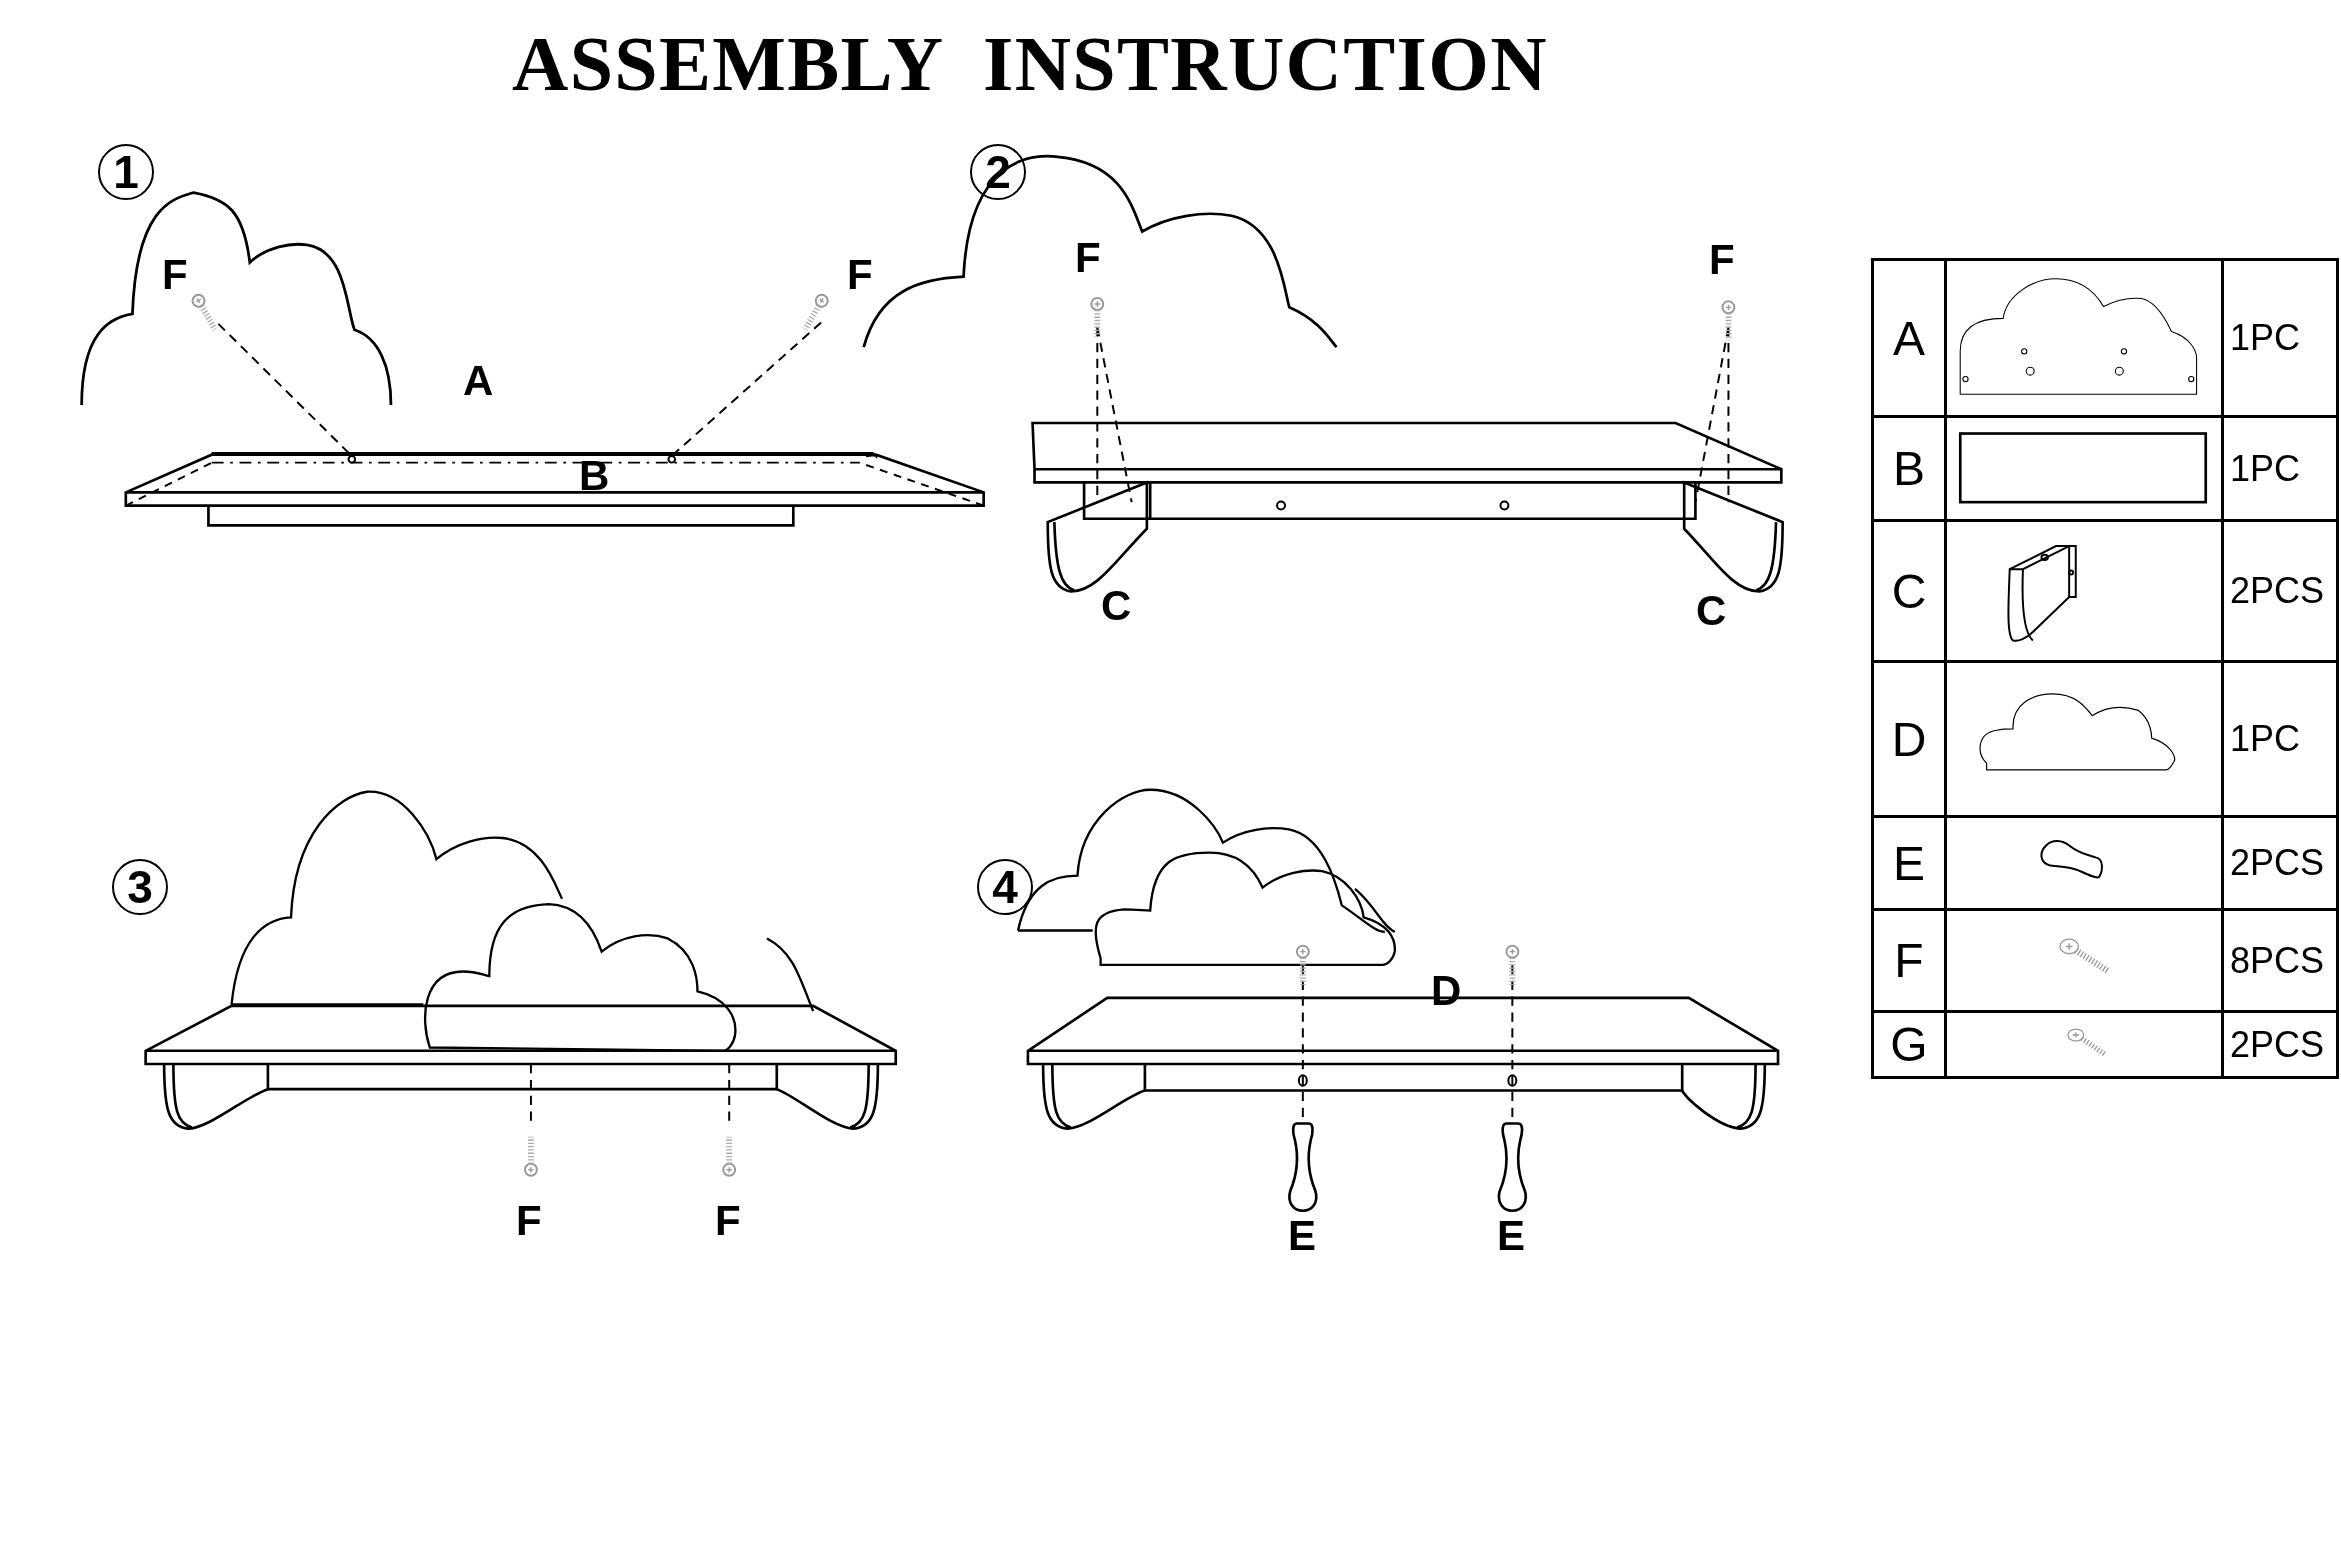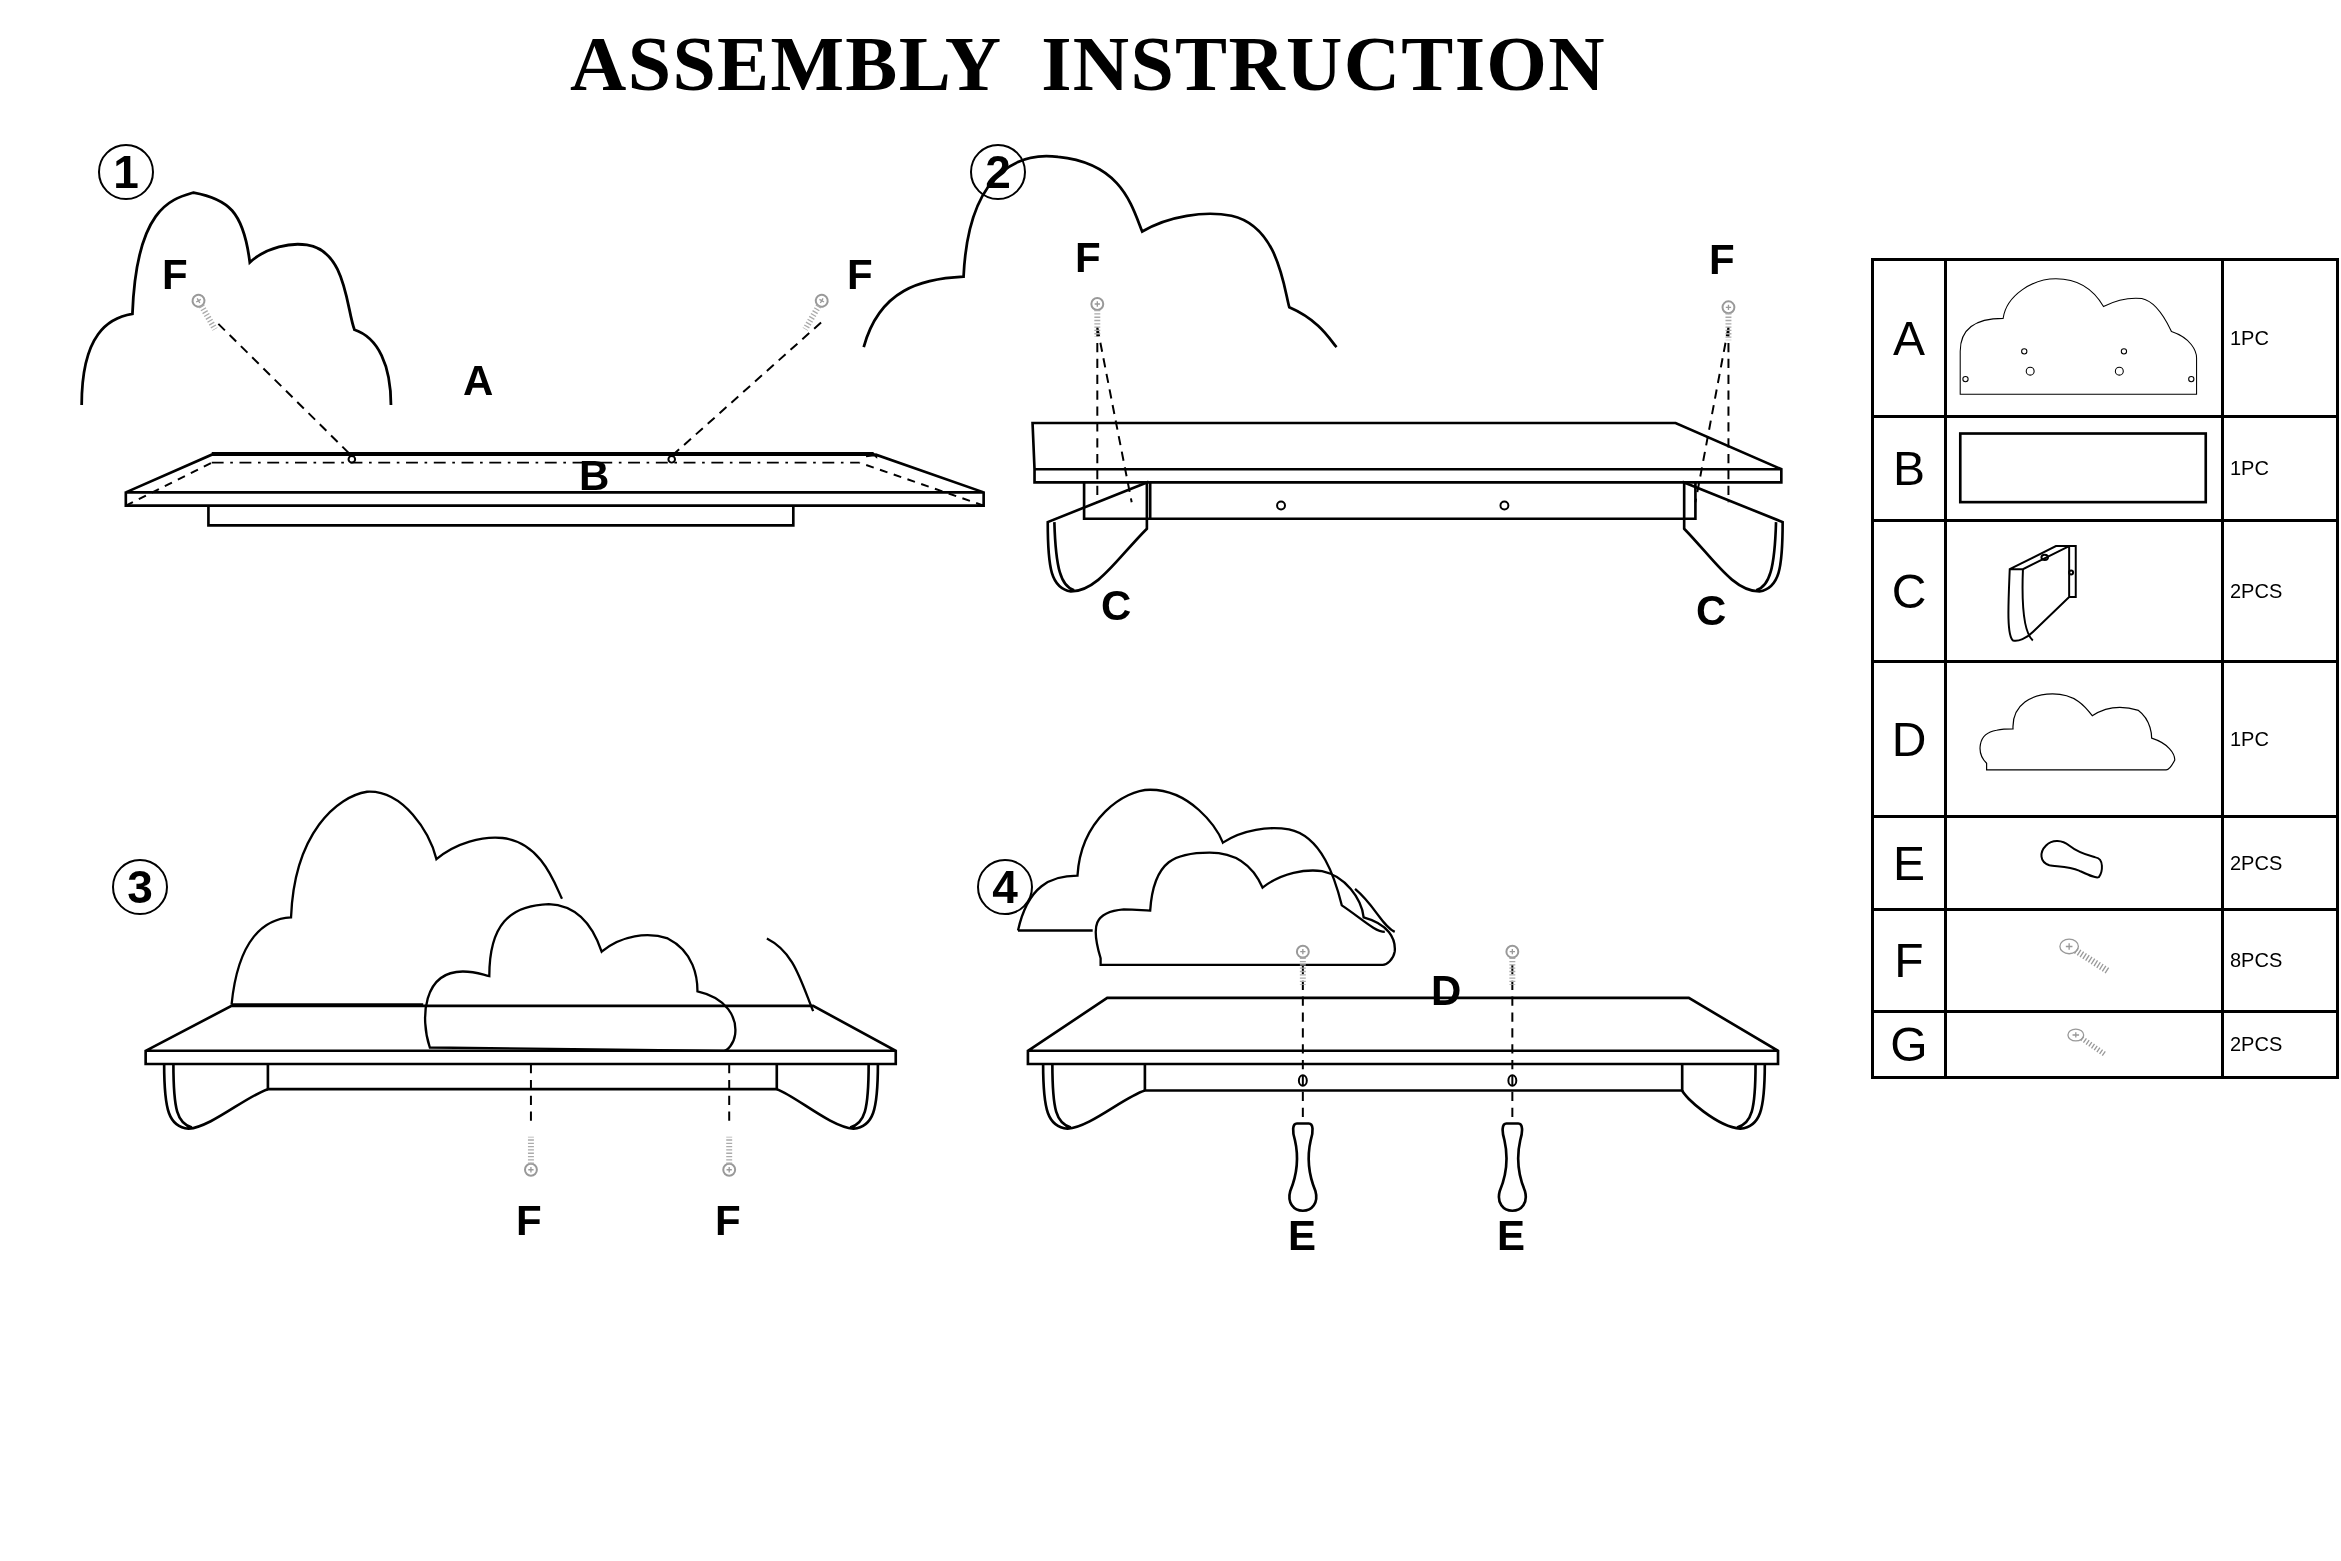--- a/index.html
+++ b/index.html
@@ -1,25 +1,25 @@
 <!DOCTYPE html>
 <html style="font-size:10.6px"><head>
 <meta charset="utf-8">
 <style>
   html,body{margin:0;padding:0;background:#fff;}
   body{width:2342px;height:1561px;position:relative;overflow:hidden;font-family:"Liberation Sans",sans-serif;color:#000;}
-  .title{position:absolute;left:526px;top:25px;width:1124px;text-align:center;font-family:"Liberation Serif",serif;font-weight:bold;font-size:78px;letter-spacing:1.3px;transform:scaleX(1.0);line-height:1;white-space:pre;}
+  .title{position:absolute;left:512px;top:25px;width:1124px;font-family:"Liberation Serif",serif;font-weight:bold;font-size:78px;letter-spacing:1.3px;transform:scaleX(1.0);line-height:1;white-space:pre;}
   .step-num{position:absolute;width:56px;height:56px;border:2.6px solid #000;border-radius:50%;box-sizing:border-box;display:flex;align-items:center;justify-content:center;font-weight:bold;font-size:46px;line-height:1;}
   .lbl{position:absolute;font-size:42px;font-weight:bold;line-height:1;}
   svg.diag{position:absolute;left:0;top:0;}
   .parts{position:absolute;left:1871px;top:258px;border-collapse:collapse;}
   .parts td{border:3.3px solid #000;padding:0;}
   .parts .letter{width:70px;font-size:48px;text-align:center;}
   .parts .pic{width:274px;position:relative;}
-  .parts .qty{width:106px;font-size:20px;padding-left:6px;}
+  .parts .qty{width:106px;font-size:36px;padding-left:6px;}
 </style>
 </head>
 <body>
 
 <div class="title">ASSEMBLY  INSTRUCTION</div>
 
 <div class="step-num" style="left:98px;top:144px;">
     <span>1</span>
   </div>
 <div class="step-num" style="left:970px;top:144px;">

